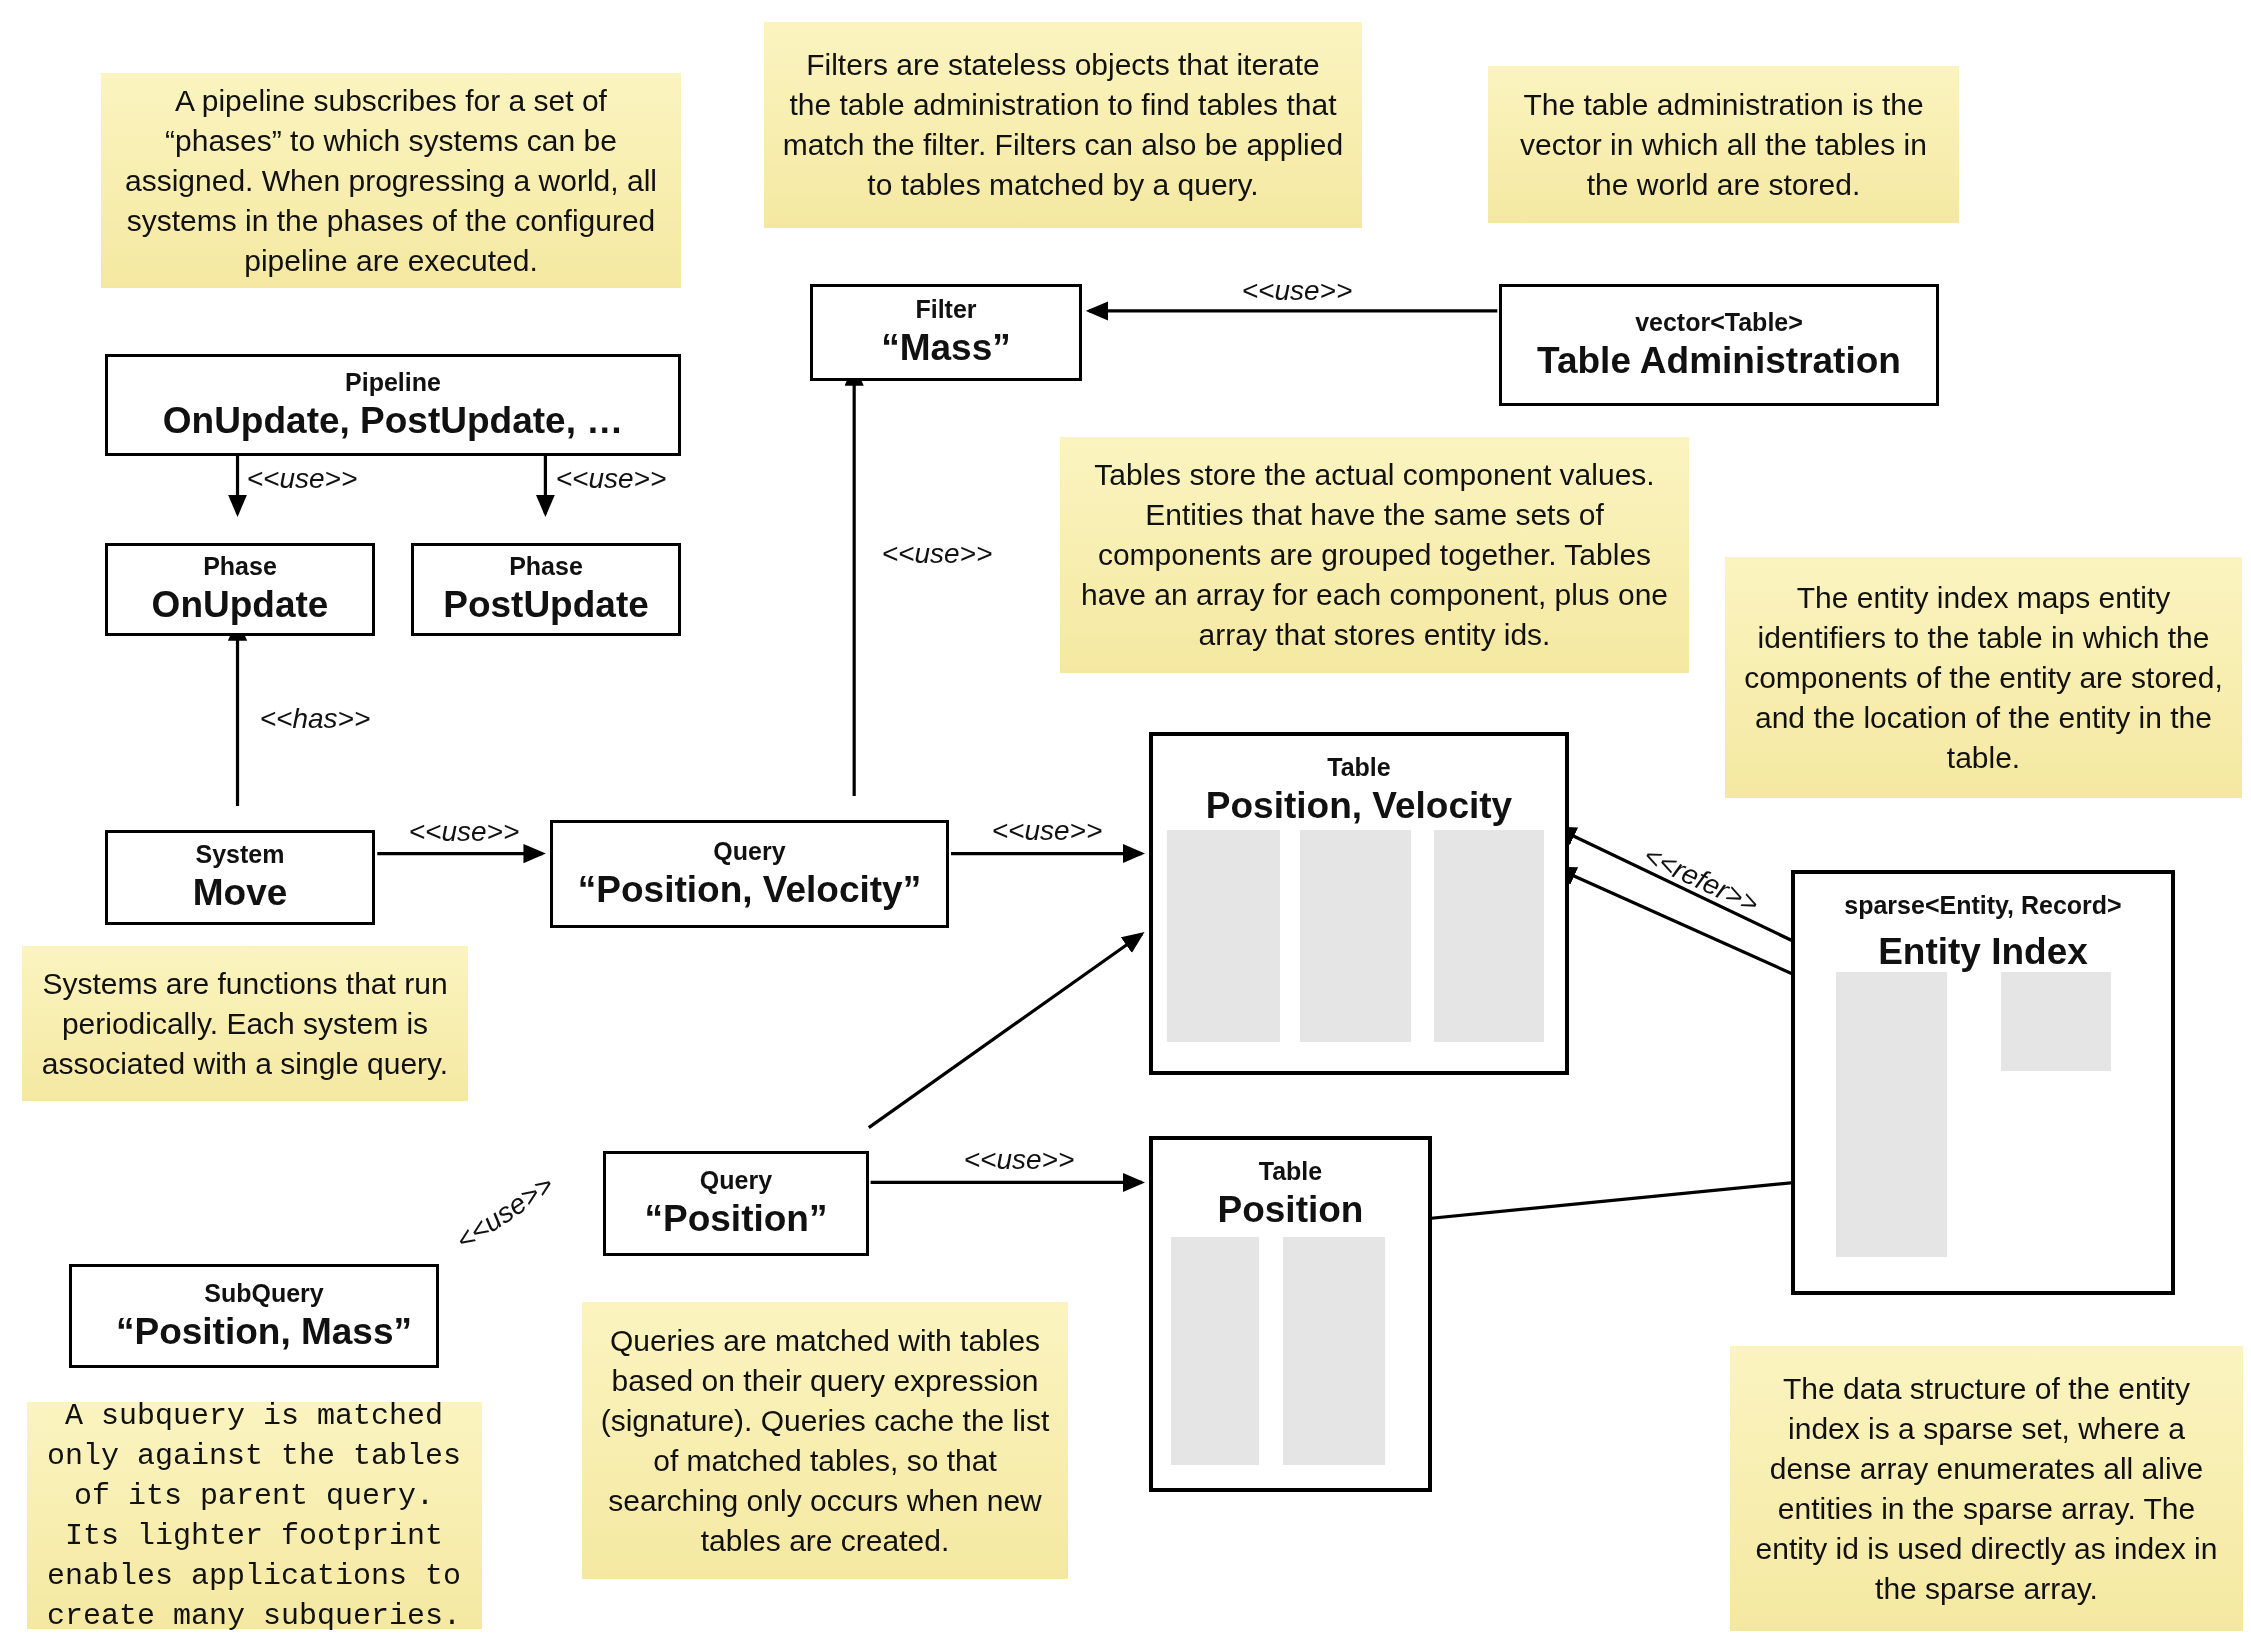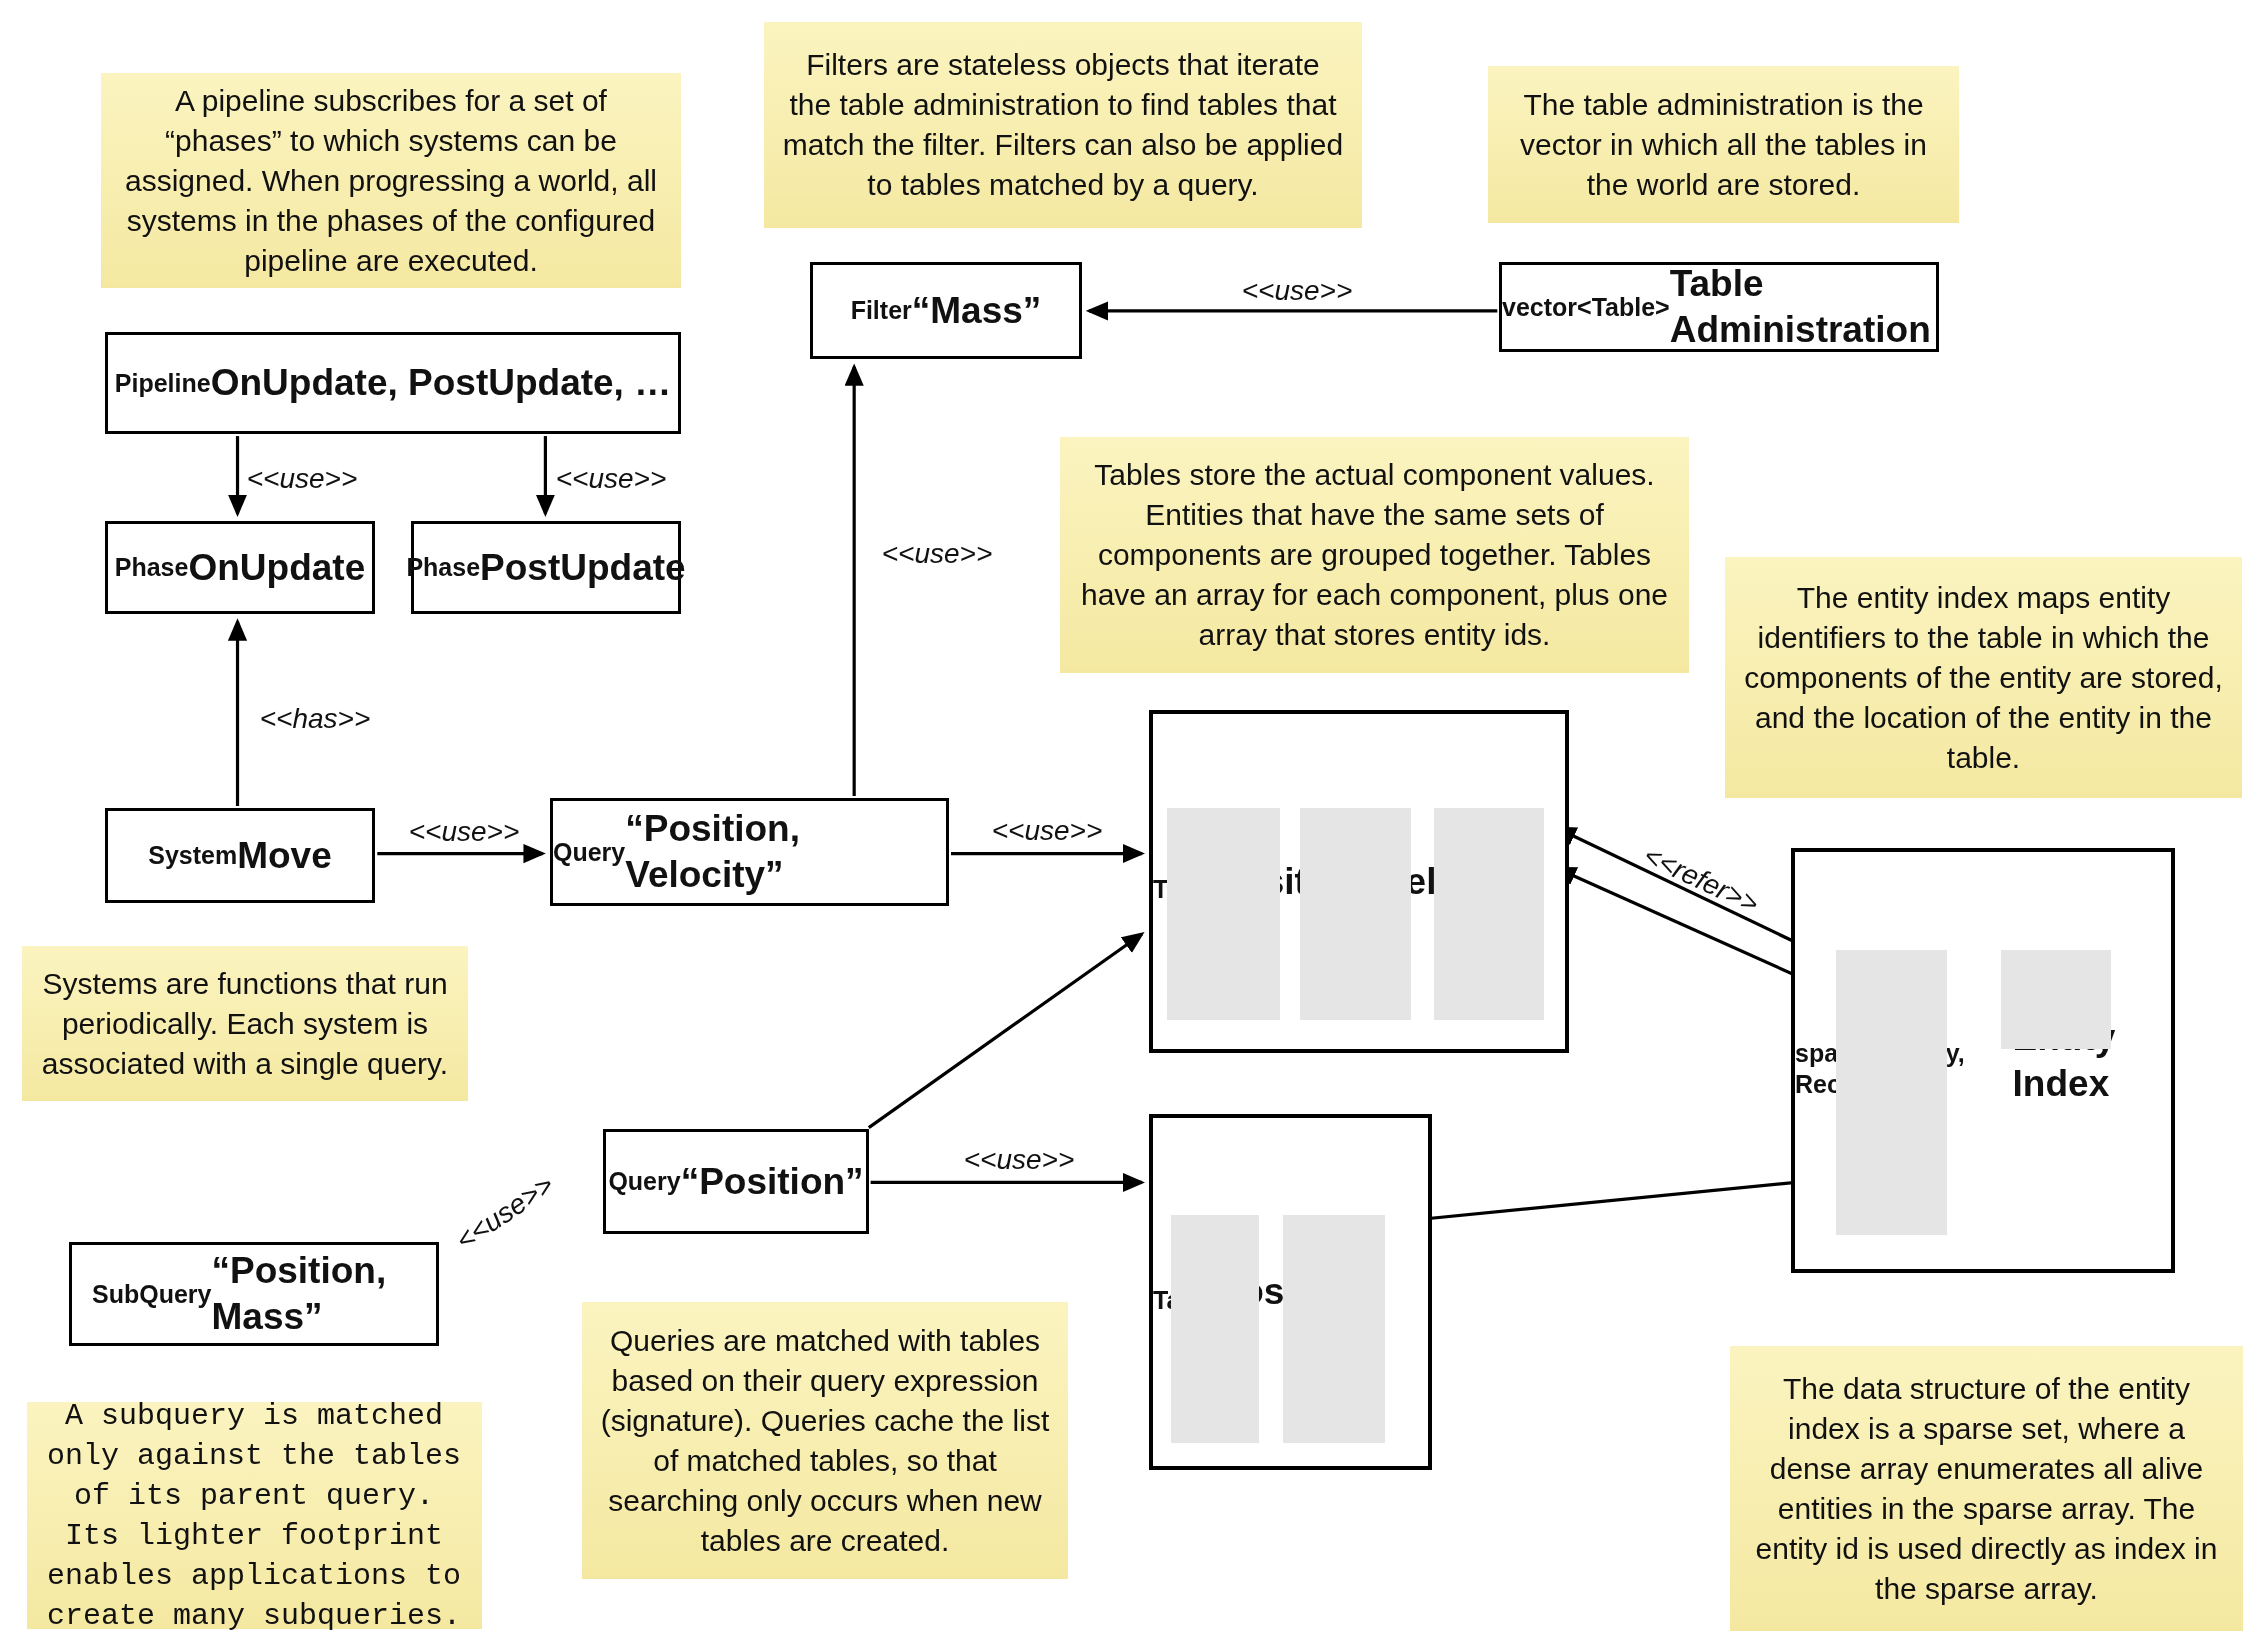--- a/index.html
+++ b/index.html
@@ -17,21 +17,23 @@
   #arrows{position:absolute;left:0;top:0;width:2251px;height:1645px;z-index:1;}
   .note{
     position:absolute;z-index:2;
     background:linear-gradient(180deg,var(--note-top) 0%,var(--note-bottom) 100%);
     display:flex;align-items:center;justify-content:center;
     text-align:center;font-size:30px;line-height:40px;
     padding:12.8px 18.3px;
   }
   .box{
     position:absolute;z-index:3;background:#fff;border:3.7px solid var(--box-border);
-    display:flex;flex-direction:row;align-items:center;justify-content:center;
+    display:flex;flex-direction:column;align-items:center;justify-content:center;
+    text-align:center;
+    margin-top:22px;
   }
   .box.thick{border-width:4.6px;justify-content:flex-start;}
   .box-title{font-size:25px;font-weight:bold;line-height:31px;}
   .box-value{font-size:37px;font-weight:bold;line-height:46px;}
   .box.thick .box-title{margin-top:16.4px;}
   .col{position:absolute;background:var(--array-fill);}
   .edge-label{
     position:absolute;z-index:4;font-style:italic;font-size:28px;white-space:nowrap;
     transform:translate(-50%,-50%);
   }
@@ -101,21 +103,21 @@
   <div class="box" style="left:550px;top:798px;width:399px;height:108px;">
     <div class="box-title">Query</div>
     <div class="box-value">“Position, Velocity”</div>
   </div>
 
   <div class="box" style="left:810px;top:262px;width:272px;height:97px;">
     <div class="box-title">Filter</div>
     <div class="box-value">“Mass”</div>
   </div>
 
-  <div class="box" style="left:1499px;top:262px;width:440px;height:90px;">
+  <div class="box" style="left:1499px;top:262px;width:440px;height:122px;">
     <div class="box-title">vector&lt;Table&gt;</div>
     <div class="box-value">Table Administration</div>
   </div>
 
   <div class="box thick" style="left:1149px;top:710px;width:420px;height:343px;">
     <div class="box-title">Table</div>
     <div class="box-value">Position, Velocity</div>
     <div class="col" style="left:13.7px;top:94px;width:113px;height:212px;"></div>
     <div class="col" style="left:147px;top:94px;width:111px;height:212px;"></div>
     <div class="col" style="left:281px;top:94px;width:110px;height:212px;"></div>

